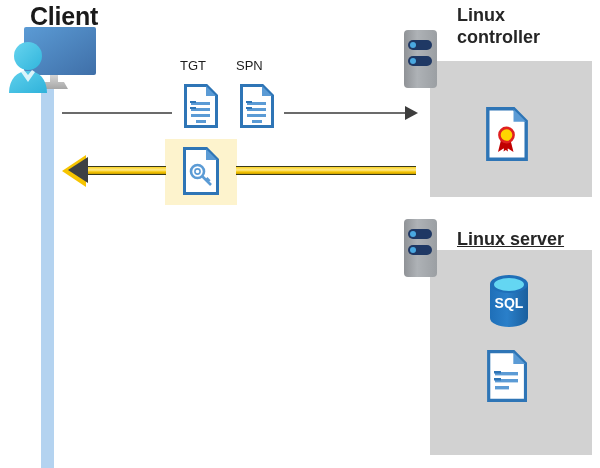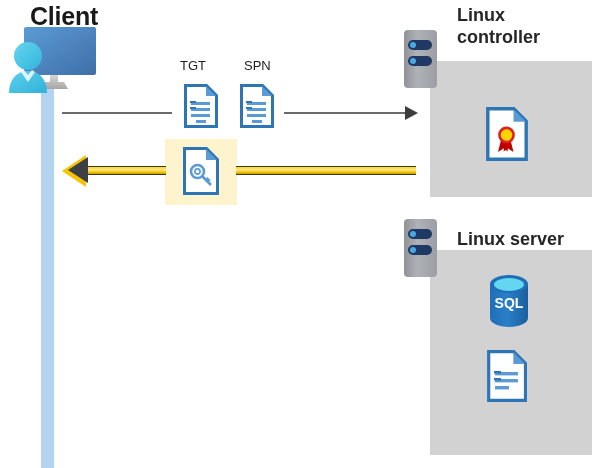--- a/index.html
+++ b/index.html
@@ -63,21 +63,21 @@
     border-left: 13px solid #3d3d3d;
   }
 
   
   .doc-label {
     font-size: 13px;
     color: #1d1d1d;
     white-space: nowrap;
   }
   #tgt-label { left: 180px; top: 58px; }
-  #spn-label { left: 244px; top: 58px; }
+  #spn-label { left: 236px; top: 58px; }
 
   
   .doc-lines {
     width: 34px; height: 44px;
   }
 
   #tgt-doc { left: 184px; top: 84px; }
   #spn-doc { left: 240px; top: 84px; }
 
   
@@ -151,21 +151,21 @@
 
   
   #dc-panel   { left: 430px; top: 61px;  width: 162px; height: 136px; }
   #dc-chassis { left: 404px; top: 30px; }
   #dc-title   { left: 457px; top: 4px; }
   #dc-cert-doc{ left: 486px; top: 107px; width: 42px; height: 54px; }
 
   
   #linux-panel   { left: 430px; top: 250px; width: 162px; height: 205px; }
   #linux-chassis { left: 404px; top: 219px; }
-  #linux-title   { left: 457px; top: 228px; }
+  #linux-title   { left: 457px; top: 228px; text-decoration: underline; }
   #sql-icon      { left: 488px; top: 275px; width: 42px; height: 52px; }
   #keytab-doc    { left: 487px; top: 350px; width: 40px; height: 52px; }
   #keytab-label  {
     left: 430px; top: 415px;
     width: 162px;
     text-align: center;
     font-size: 19px;
     color: #1d1d1d;
     white-space: nowrap;
   }

